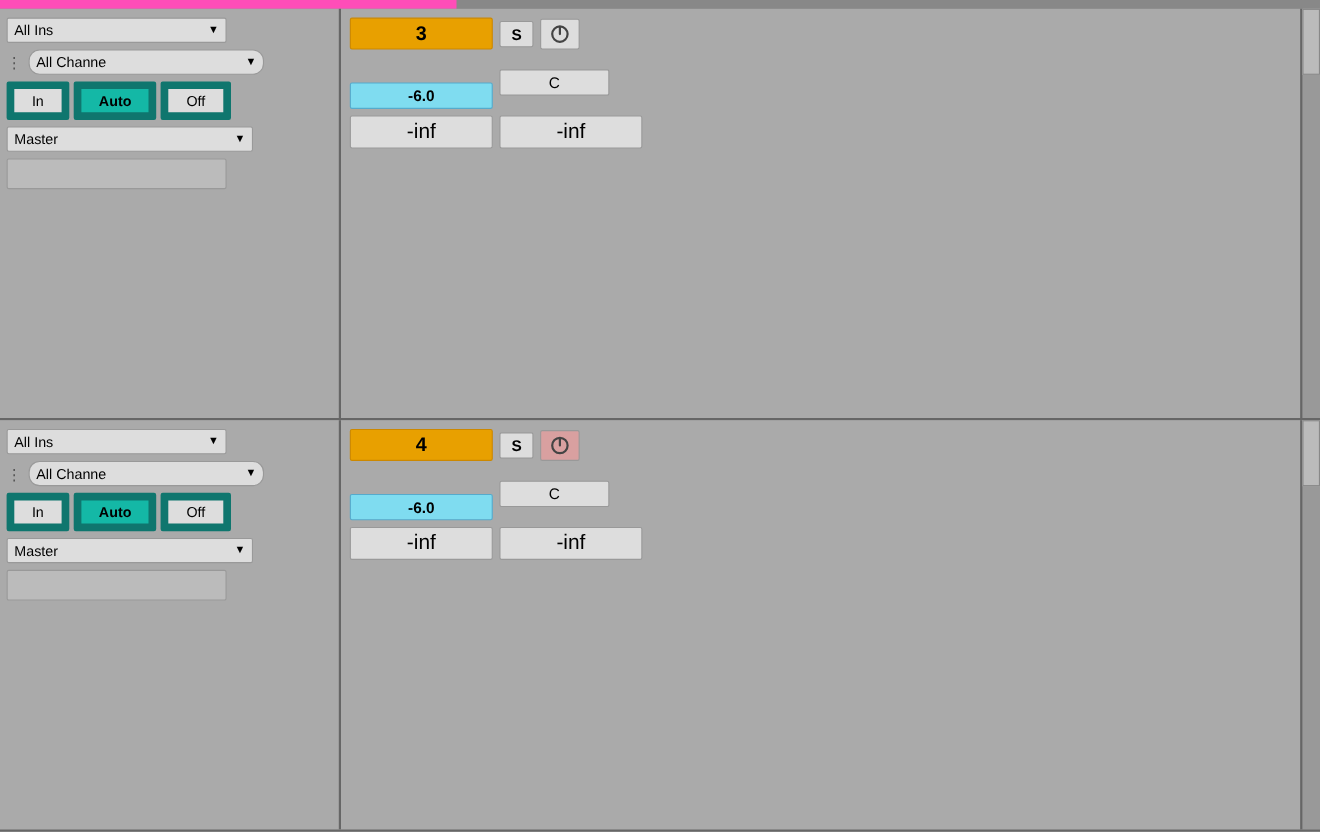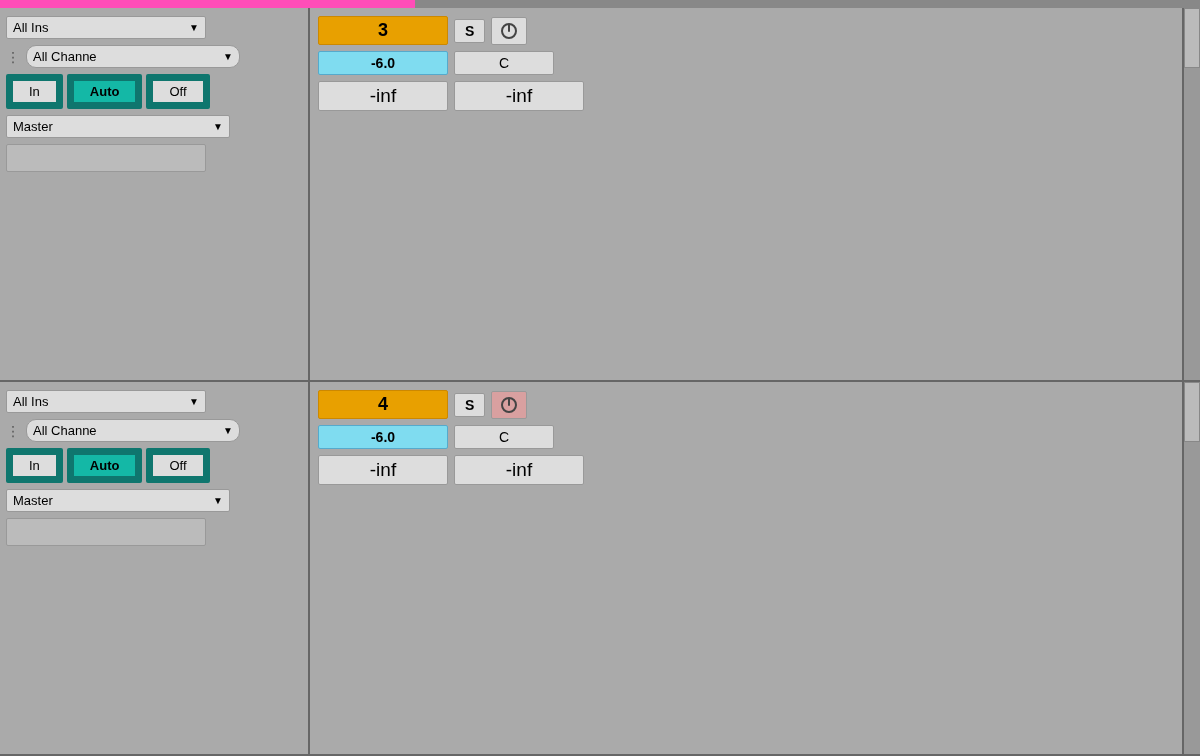--- a/index.html
+++ b/index.html
@@ -221,20 +221,21 @@
       background: #7fdcf0;
       border: 1px solid #55aacc;
       border-radius: 2px;
       padding: 3px 0;
       width: 130px;
       text-align: center;
       font-size: 14px;
       font-weight: bold;
       color: #000;
       cursor: pointer;
+      margin-top: 24px;
     }
 
     .c-btn {
       background: #ddd;
       border: 1px solid #999;
       border-radius: 2px;
       padding: 3px 0;
       width: 100px;
       text-align: center;
       font-size: 14px;

